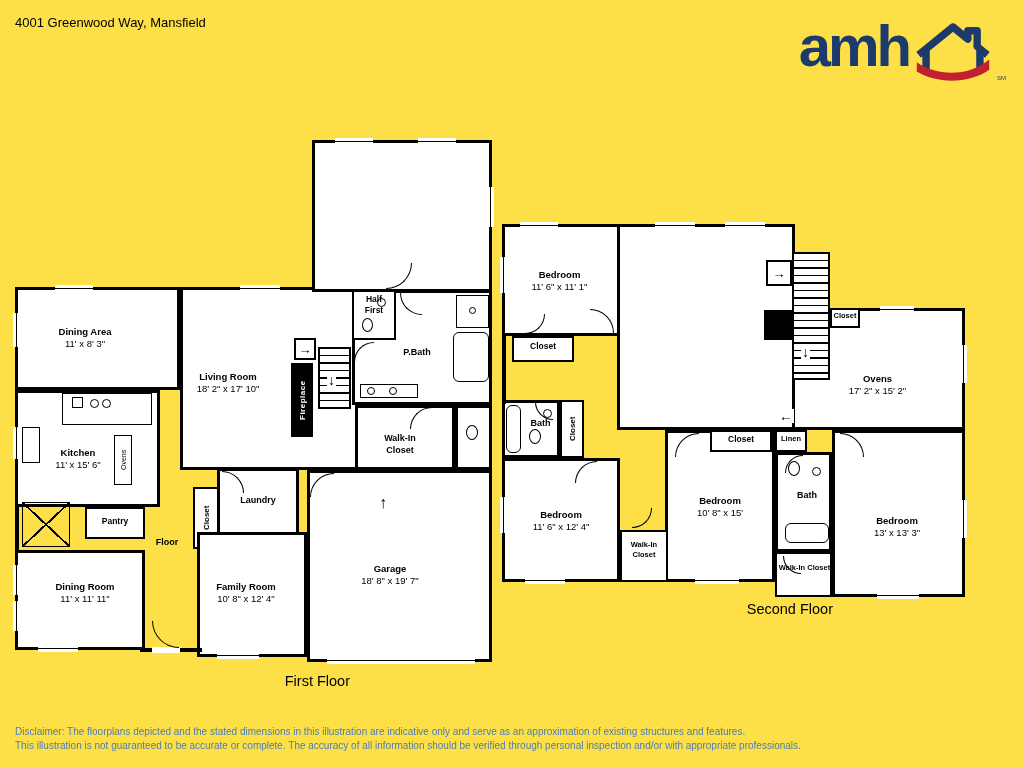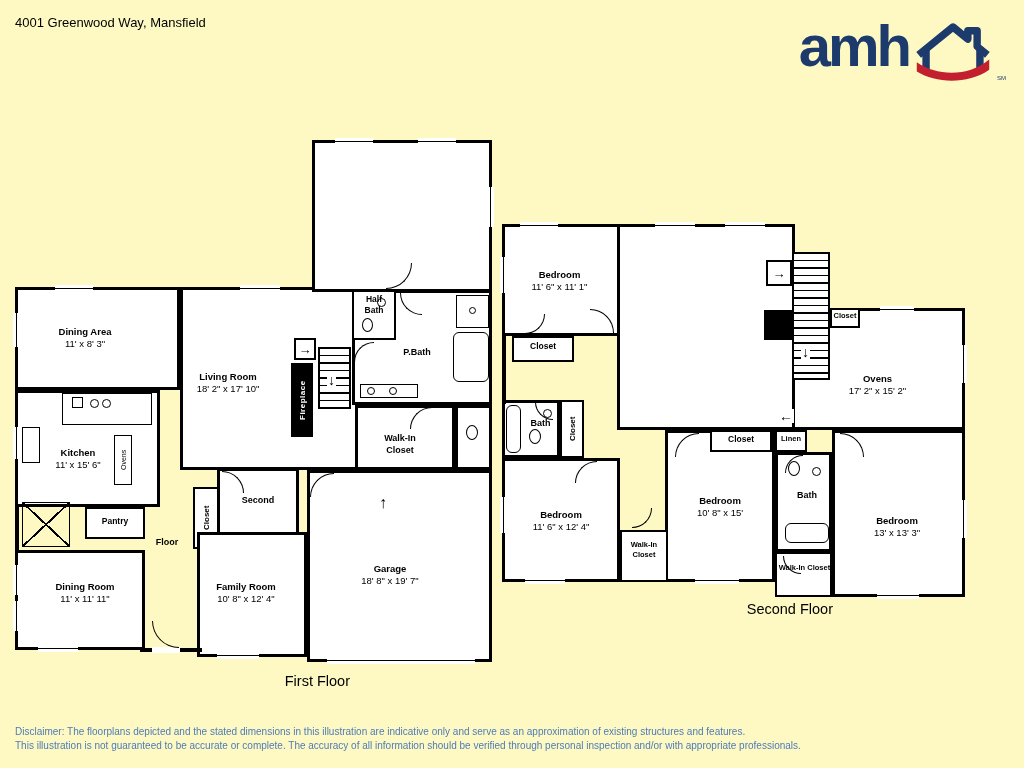--- a/index.html
+++ b/index.html
@@ -1,18 +1,18 @@
 <!DOCTYPE html>
 <html><head>
 <meta charset="utf-8">
 <title>Floor Plan</title>
 <style>
   *{margin:0;padding:0;box-sizing:border-box}
   html,body{width:1024px;height:768px;background:#fff;font-family:"Liberation Sans","DejaVu Sans",sans-serif;color:#000}
-  .stage{position:relative;width:1024px;height:768px;overflow:hidden;background:#fef9c3}
+  .stage{position:relative;width:1024px;height:768px;overflow:hidden;background:#fde047}
   .address{position:absolute;left:15px;top:15px;font-size:13px}
   .logo{position:absolute;top:22px;right:18px;display:flex;align-items:flex-start;gap:5px}
   .logo .word{font-size:58px;line-height:.82;font-weight:bold;color:#1d3a6d;letter-spacing:-3px}
   .logo .sm{font-size:6px;color:#1d3a6d;align-self:flex-end;margin-bottom:3px}
   .plan{position:absolute}
   .room{position:absolute;border:3px solid #000;background:#fff}
   .room2{position:absolute;border:2px solid #000;background:#fff}
   .fix{position:absolute;border:1px solid #000;background:#fff}
   .rnd{border-radius:6px}
   .circ{position:absolute;border:1px solid #000;border-radius:50%;background:#fff}
@@ -129,38 +129,38 @@
 
     <div class="lbl" style="left:10px;top:191px;width:130px">
         <div class="nm">Dining Area</div>
         <div>11' x 8' 3"</div>
       </div>
     <div class="lbl" style="left:148px;top:236px;width:140px">
         <div class="nm">Living Room</div>
         <div>18' 2" x 17' 10"</div>
       </div>
     <div class="lbl s85" style="left:347px;top:159px;width:34px">
-        <div class="nm">Half Bath</div>
+        <div class="nm">Half First</div>
       </div>
     <div class="lbl s9" style="left:376px;top:212px;width:62px">
         <div class="nm">P.Bath</div>
       </div>
     <div class="lbl s9" style="left:367px;top:298px;width:46px">
         <div class="nm">Walk-In Closet</div>
       </div>
     <div class="lbl" style="left:8px;top:312px;width:120px">
         <div class="nm">Kitchen</div>
         <div>11' x 15' 6"</div>
       </div>
     <div class="lbl s85" style="left:75px;top:381px;width:60px">
         <div class="nm">Pantry</div>
       </div>
     <div class="vt s8 bold" style="position:absolute;left:183px;top:352px;width:26px;height:62px">Closet</div>
     <div class="lbl s9" style="left:207px;top:360px;width:82px">
-        <div class="nm">Second</div>
+        <div class="nm">Laundry</div>
       </div>
     <div class="lbl s9" style="left:127px;top:402px;width:60px">
         <div class="nm">Floor</div>
       </div>
     <div class="lbl" style="left:15px;top:446px;width:120px">
         <div class="nm">Dining Room</div>
         <div>11' x 11' 11"</div>
       </div>
     <div class="lbl" style="left:171px;top:446px;width:130px">
         <div class="nm">Family Room</div>

